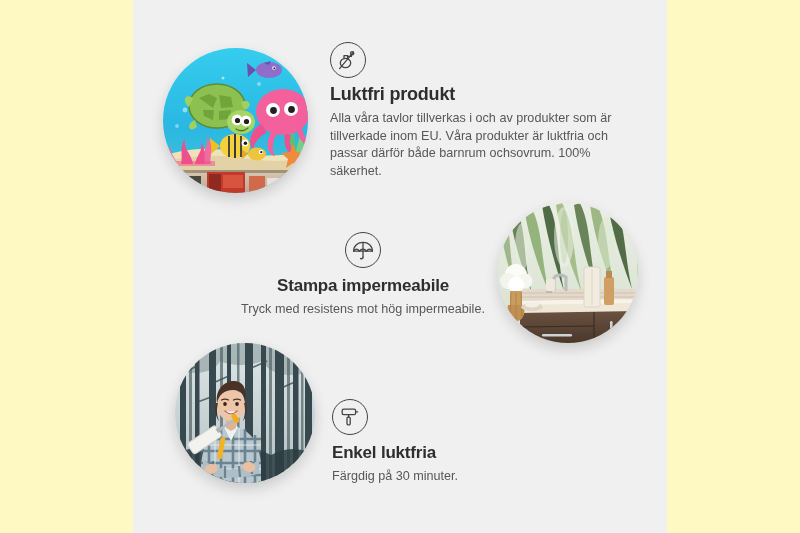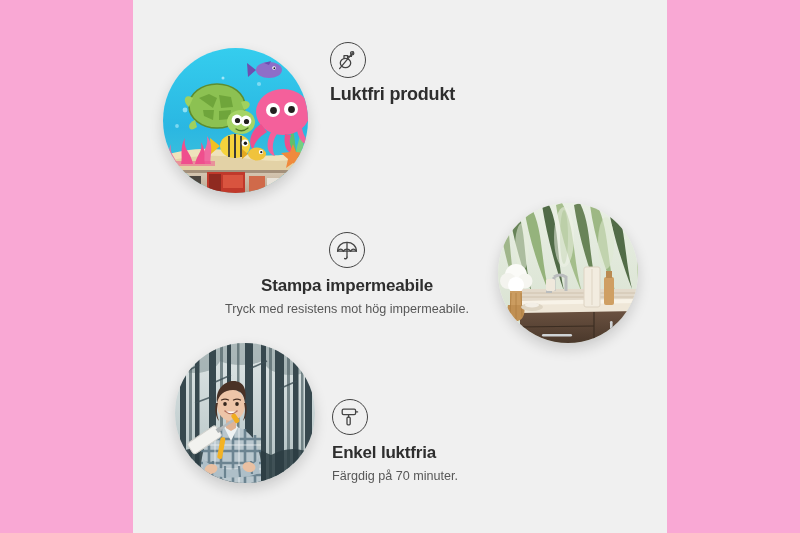--- a/index.html
+++ b/index.html
@@ -10,21 +10,21 @@
   body {
     width: 800px;
     height: 533px;
     font-family: "Liberation Sans", sans-serif;
     overflow: hidden;
   }
   #stage {
     position: relative;
     width: 800px;
     height: 533px;
-    background: #f9a8d4;
+    background: #fef9c3;
   }
   #panel {
     position: absolute;
     left: 133px;
     top: 0;
     width: 534px;
     height: 533px;
     background: #f0f0f0;
   }
 
@@ -61,21 +61,21 @@
   #feature-odour {
     left: 330px;
     top: 42px;
     width: 300px;
     text-align: left;
   }
   #feature-odour .feat-icon { margin-left: 0; }
 
   
   #feature-waterproof {
-    left: 212px;
+    left: 228px;
     top: 232px;
     width: 270px;
     text-align: center;
   }
   #feature-waterproof .feat-icon { margin: 0 auto; }
   #feature-waterproof .feat-title { font-size: 17px; margin-top: 8px; }
   #feature-waterproof .feat-body { font-size: 12.6px; }
 
   
   #feature-mounting {
@@ -415,20 +415,21 @@
     <div class="feat-icon">
       <svg width="24" height="24" viewBox="0 0 24 24" fill="none" stroke="#444444" stroke-width="1.3" stroke-linecap="round" stroke-linejoin="round">
         <ellipse cx="9.5" cy="15" rx="5.2" ry="4.6"></ellipse>
         <path d="M8 10.6 L8 7.6 L11.6 7.6 L11.6 10.9"></path>
         <path d="M11.6 8.4 L15.4 8.4 L15.4 6.2"></path>
         <circle cx="16.2" cy="5.2" r="1.6"></circle>
         <path d="M3.6 20.6 L17.4 4.2"></path>
       </svg>
     </div>
     <div class="feat-title">Luktfri produkt</div>
+    <p class="feat-body">Alla våra tavlor tillverkas i och av produkter som är tillverkade inom EU. Våra produkter är luktfria och passar därför både barnrum ochsovrum. 100% säkerhet.</p>
   </div>
 
   <div class="feature" id="feature-waterproof">
     <div class="feat-icon">
       <svg width="24" height="24" viewBox="0 0 24 24" fill="none" stroke="#444444" stroke-width="1.3" stroke-linecap="round" stroke-linejoin="round">
         <path d="M2.6 13.2 C2.6 7.6 6.8 4.4 12 4.4 C17.2 4.4 21.4 7.6 21.4 13.2 Z"></path>
         <path d="M2.6 13.2 C4.6 10.4 6.6 10.4 8.4 13.2"></path>
         <path d="M8.4 13.2 C10.2 10.4 13.8 10.4 15.6 13.2"></path>
         <path d="M15.6 13.2 C17.4 10.4 19.4 10.4 21.4 13.2"></path>
         <path d="M12 4.4 L12 19.2"></path>
@@ -442,16 +443,16 @@
   <div class="feature" id="feature-mounting">
     <div class="feat-icon">
       <svg width="24" height="24" viewBox="0 0 24 24" fill="none" stroke="#444444" stroke-width="1.3" stroke-linecap="round" stroke-linejoin="round">
         <rect x="4.2" y="4.2" width="13.4" height="5.4" rx="1.4"></rect>
         <path d="M10.6 9.6 L10.6 12.2"></path>
         <rect x="9" y="12.2" width="3.2" height="7.6" rx="1"></rect>
         <path d="M17.6 6.9 L19.6 6.9"></path>
       </svg>
     </div>
     <div class="feat-title">Enkel luktfria</div>
-    <p class="feat-body">Färgdig på 70 minuter.</p>
+    <p class="feat-body">Färgdig på 30 minuter.</p>
   </div>
 
 </div>
 
 </body></html>

